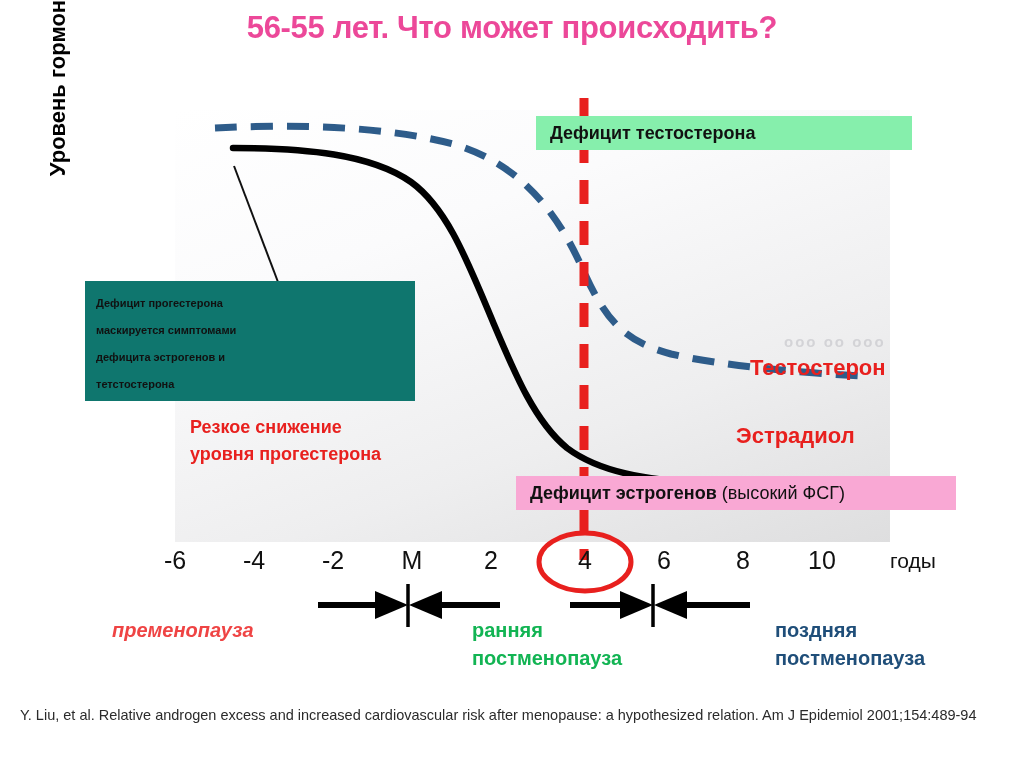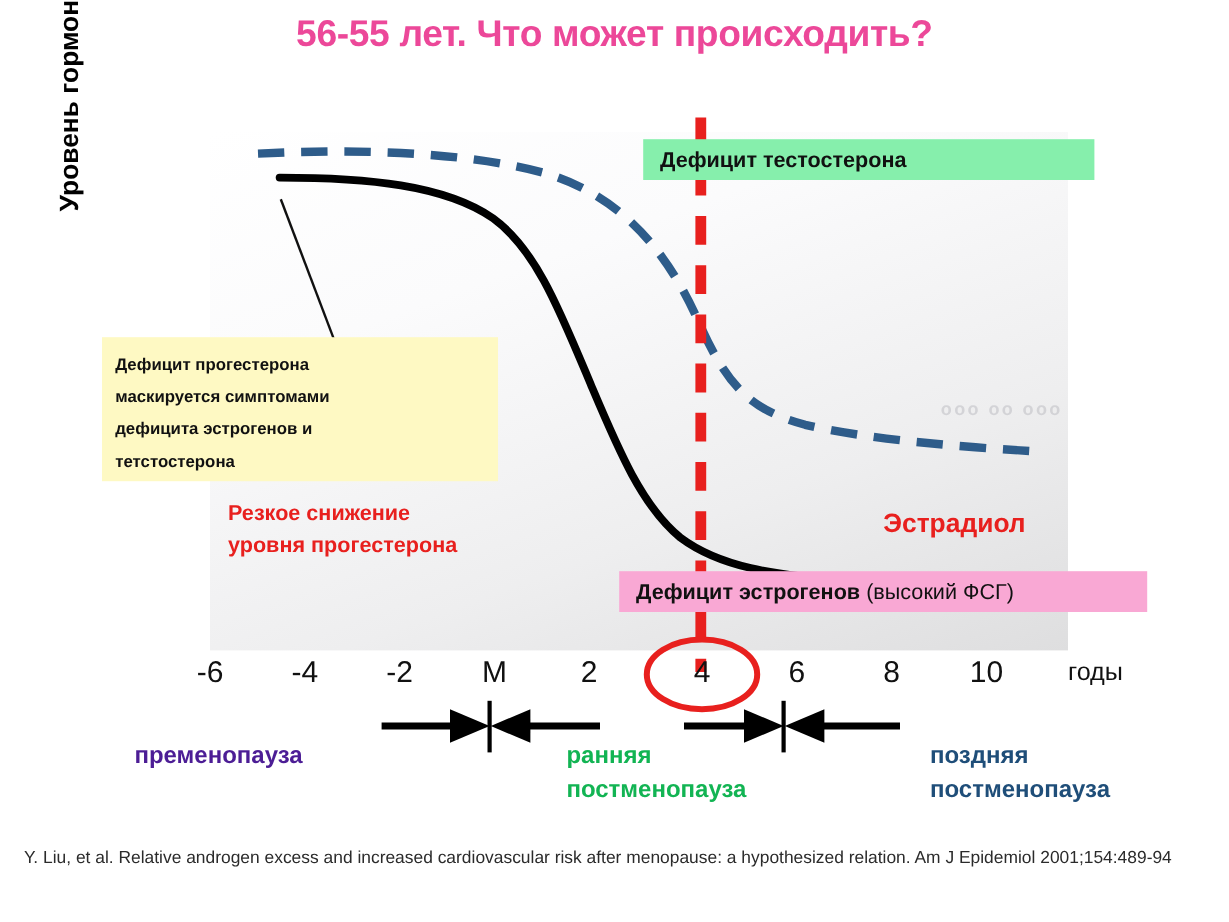--- a/index.html
+++ b/index.html
@@ -67,23 +67,23 @@
     font-size: 18px; color: #111;
     white-space: nowrap;
   }
   .banner-estro b { font-weight: bold; }
   .banner-estro span.normal { font-weight: normal; margin-left: 5px; }
 
   .yellow-box {
     position: absolute;
     left: 85px; top: 281px;
     width: 330px; height: 120px;
-    background: #fef9c3;
+    background: #0f766e;
     padding: 9px 10px 0 11px;
-    font-size: 14px; font-weight: bold; color: #111;
+    font-size: 11px; font-weight: bold; color: #111;
     line-height: 27px;
   }
 
   .red-note {
     position: absolute;
     left: 190px; top: 414px;
     width: 280px;
     font-size: 18px; font-weight: bold; color: #E8201E;
     line-height: 27px;
   }
@@ -119,21 +119,21 @@
     font-size: 21px; color: #111; width: 90px; text-align: left;
   }
 
   
   .phase {
     position: absolute;
     font-size: 20px; font-weight: bold;
     line-height: 28px;
     white-space: nowrap;
   }
-  .phase-pre  { left: 112px; top: 616px; color: #4c1d95; }
+  .phase-pre  { left: 112px; top: 616px; color: #ef4444; font-style: italic; }
   .phase-early{ left: 472px; top: 616px; color: #12B453; }
   .phase-late { left: 775px; top: 616px; color: #1F4E79; }
 
   
   .citation {
     position: absolute;
     left: 20px; top: 703px; width: 990px;
     font-size: 14.5px; color: #2b2b2b;
     line-height: 25px;
     font-family: "Liberation Sans", sans-serif;
@@ -203,20 +203,21 @@
     <div>тетстостерона</div>
   </div>
 
   <div class="red-note">
     <div>Резкое снижение</div>
     <div>уровня прогестерона</div>
   </div>
 
   <div class="watermark">ооо оо ооо</div>
 
+  <div class="curve-label lbl-testosterone">Тестостерон</div>
   <div class="curve-label lbl-estradiol">Эстрадиол</div>
 
   <div class="xaxis">
     <div class="xtick" style="left:148px;">-6</div>
     <div class="xtick" style="left:227px;">-4</div>
     <div class="xtick" style="left:306px;">-2</div>
     <div class="xtick" style="left:385px;">M</div>
     <div class="xtick" style="left:464px;">2</div>
     <div class="xtick" style="left:558px;">4</div>
     <div class="xtick" style="left:637px;">6</div>

